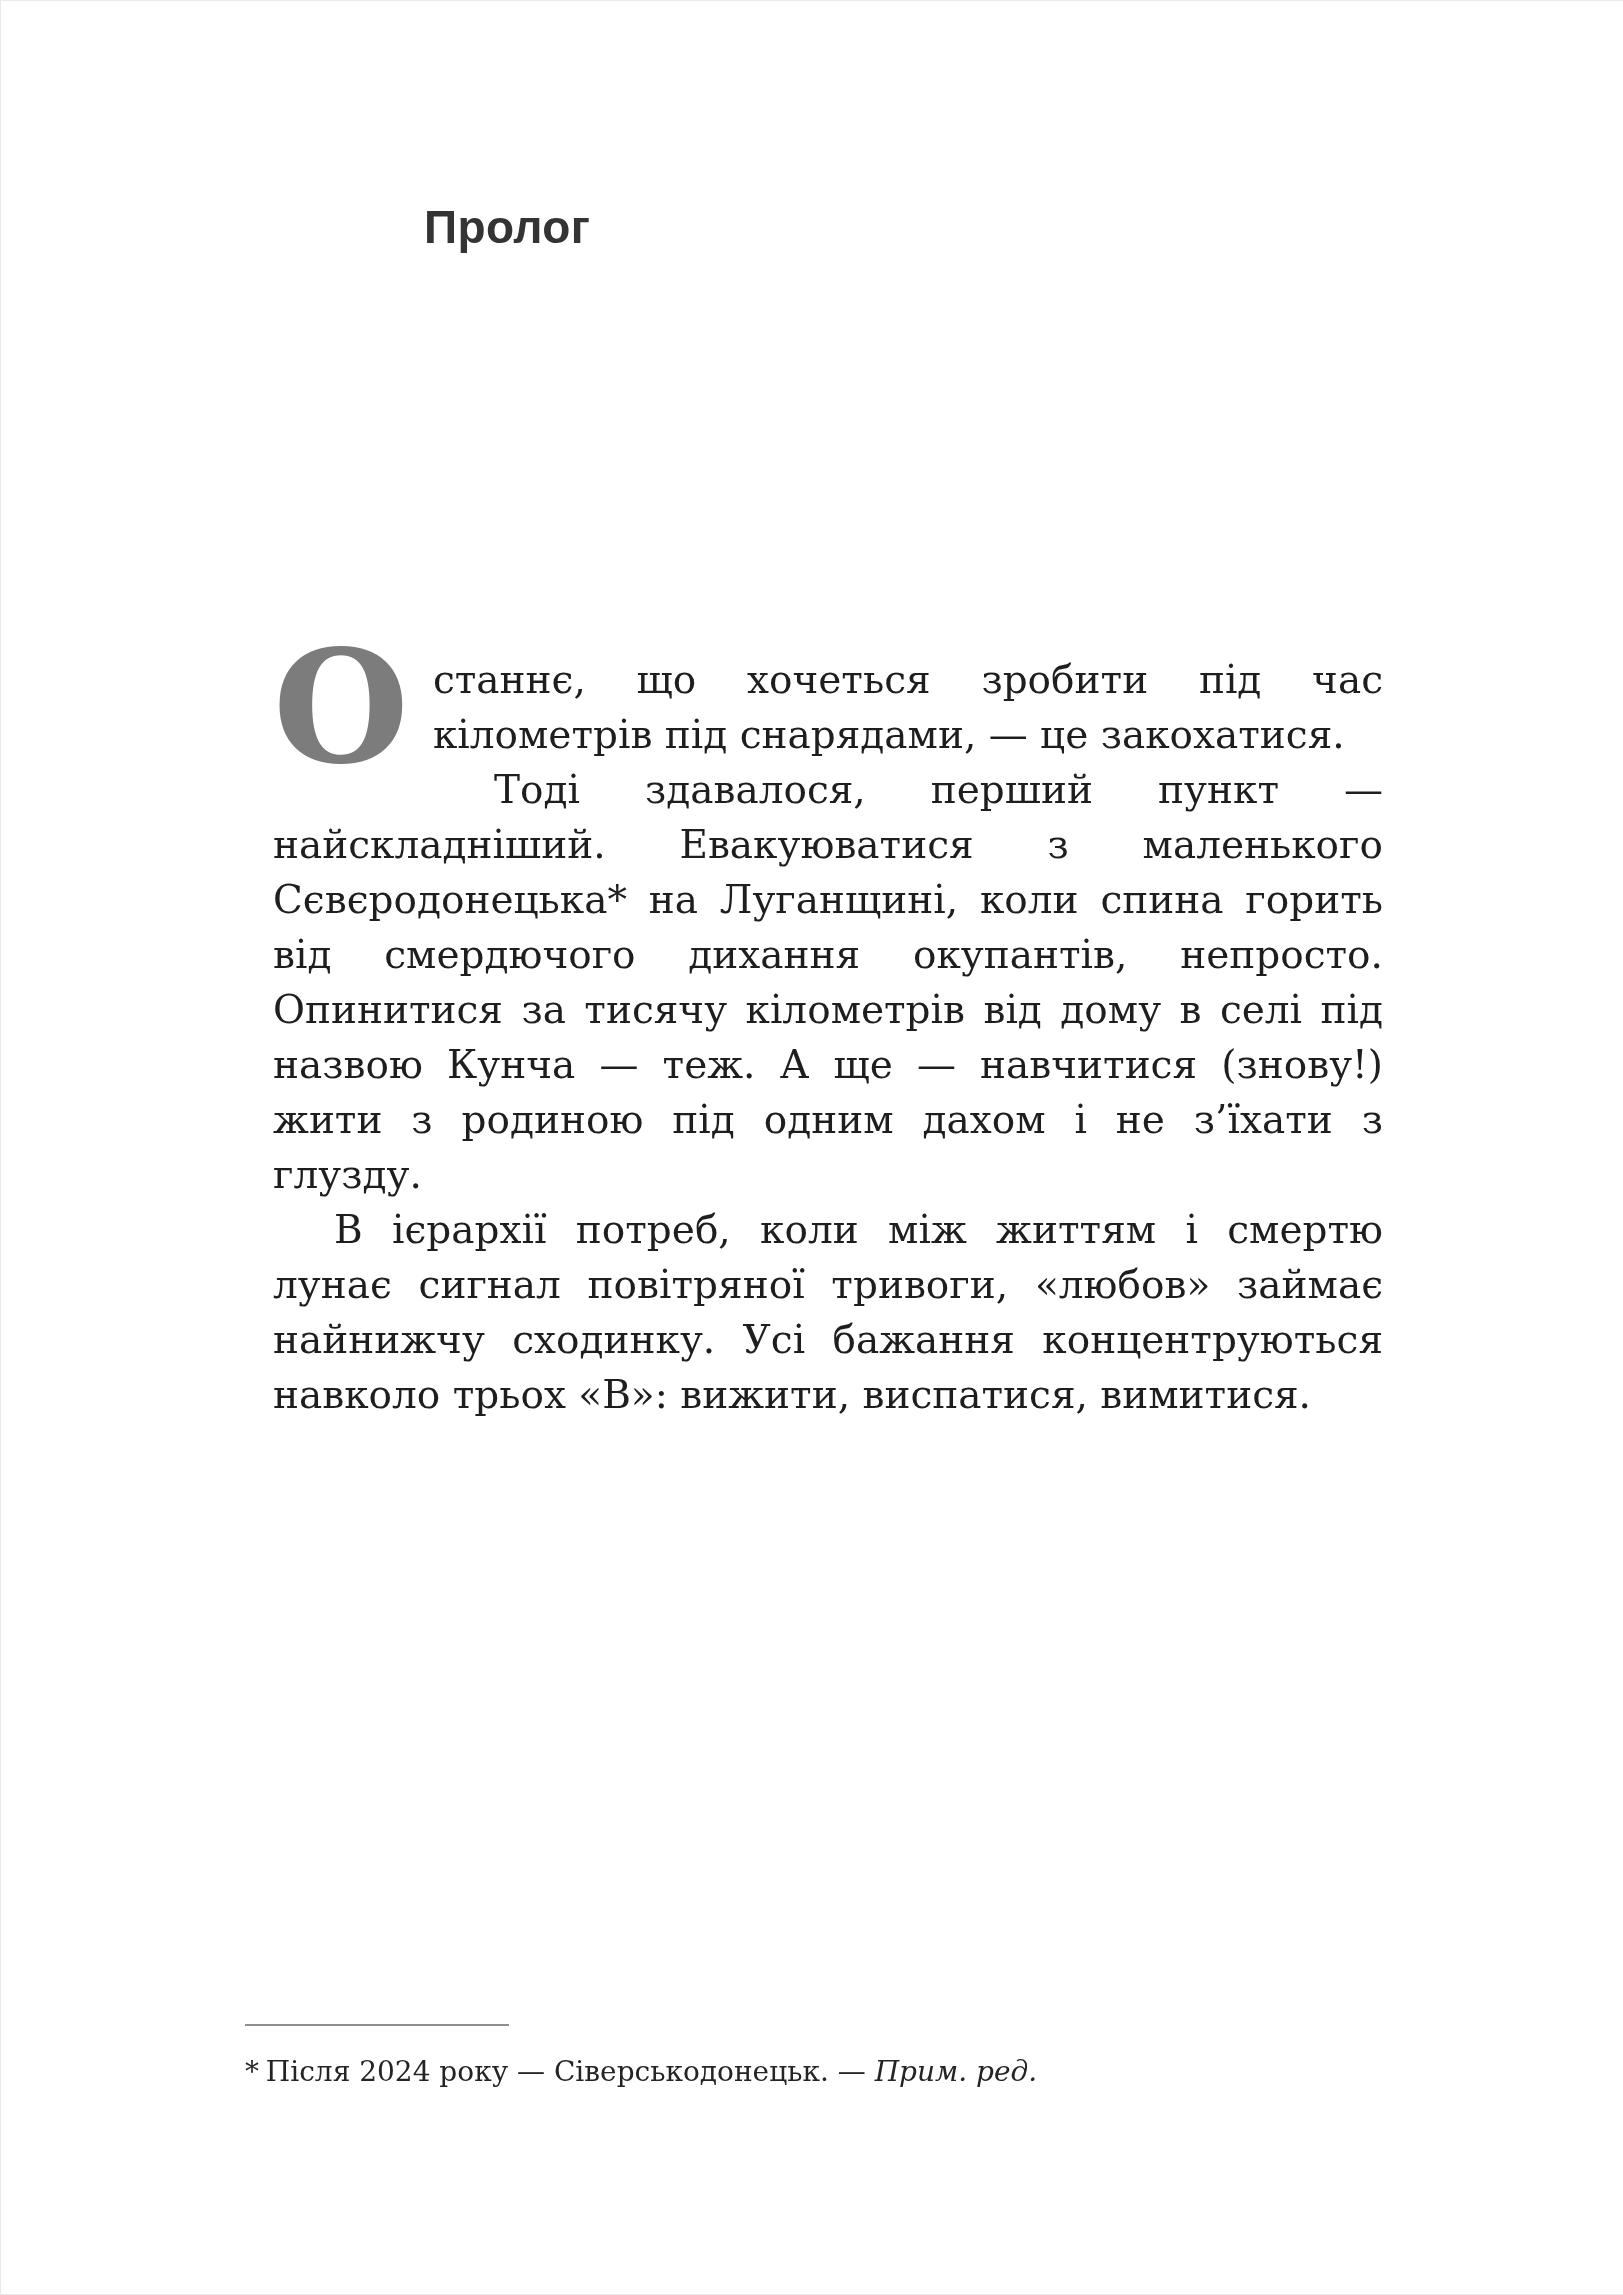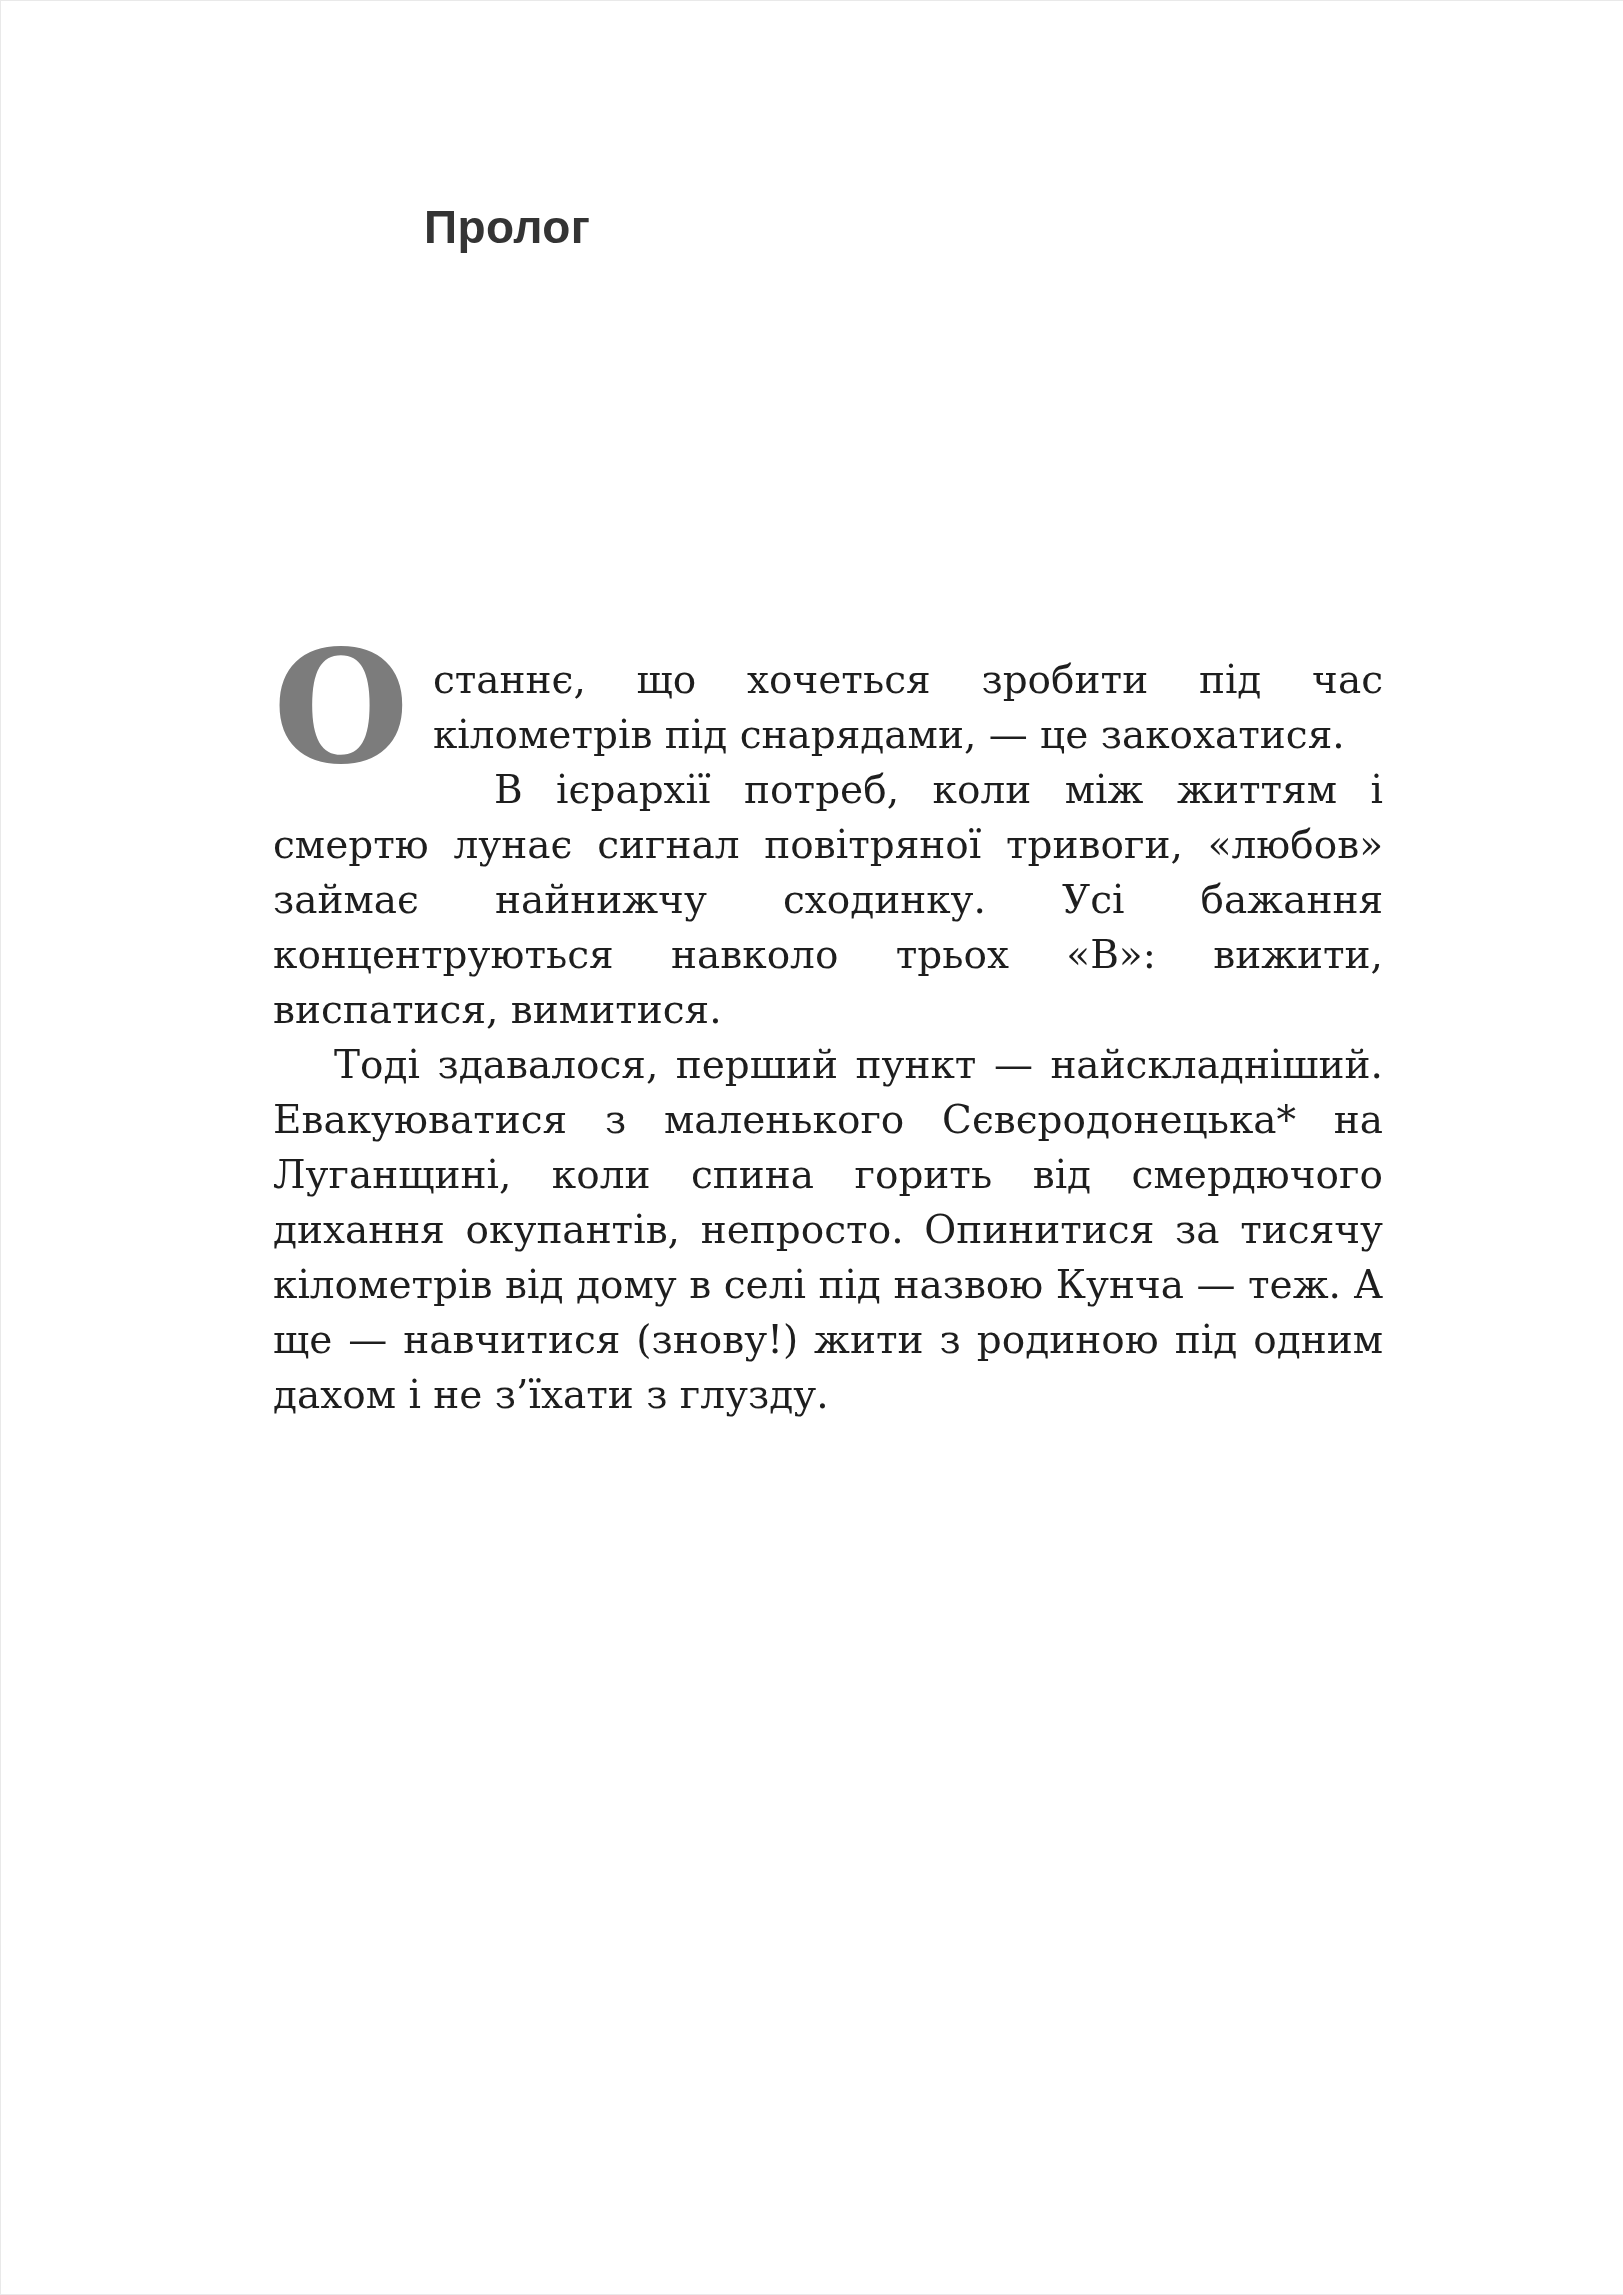--- a/index.html
+++ b/index.html
@@ -94,22 +94,26 @@
 <div class="page">
 
   <h1 class="chapter-heading">Пролог</h1>
 
   <div class="body-text">
 
     <p class="opening-paragraph">
       <span class="dropcap">О</span><span class="lead-bold">станнє,</span><span> що хочеться зробити під час кілометрів під снарядами, — це закохатися.</span>
     </p>
 
+    <p class="indented">Тоді здавалося, перший пункт — найскладніший. Евакуюватися з маленького Сєвєродонецька* на Луганщині, коли спина горить від смердючого дихання окупантів, непросто. Опинитися за тисячу кілометрів від дому в селі під назвою Кунча — теж. А ще — навчитися (знову!) жити з родиною під одним дахом і не з’їхати з глузду.</p>
+
     <p class="indented">В ієрархії потреб, коли між життям і смертю лунає сигнал повітряної тривоги, «любов» займає найнижчу сходинку. Усі бажання концентруються навколо трьох «В»: вижити, виспатися, вимитися.</p>
-
-    <p class="indented">Тоді здавалося, перший пункт — найскладніший. Евакуюватися з маленького Сєвєродонецька* на Луганщині, коли спина горить від смердючого дихання окупантів, непросто. Опинитися за тисячу кілометрів від дому в селі під назвою Кунча — теж. А ще — навчитися (знову!) жити з родиною під одним дахом і не з’їхати з глузду.</p>
 
 
   </div>
 
+  <div class="footnote-block">
+    <div class="footnote-rule"></div>
+    <p class="footnote-text"><span class="fn-marker">*</span><span>Після 2024 року — Сіверськодонецьк. — </span><i>Прим. ред.</i></p>
+  </div>
 
 </div>
 
 
 </body></html>

